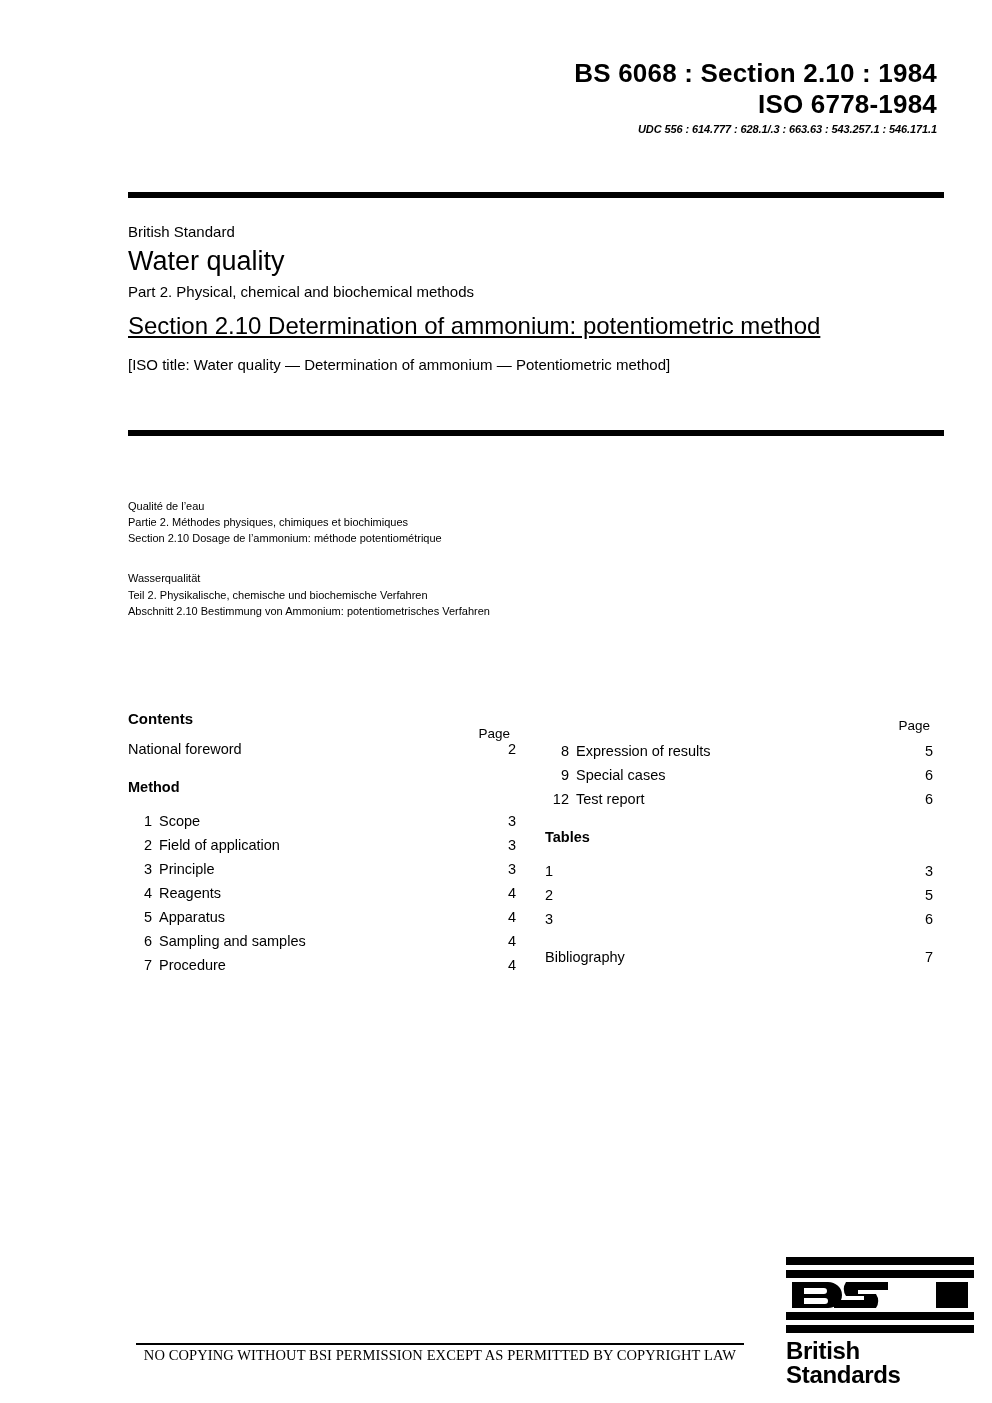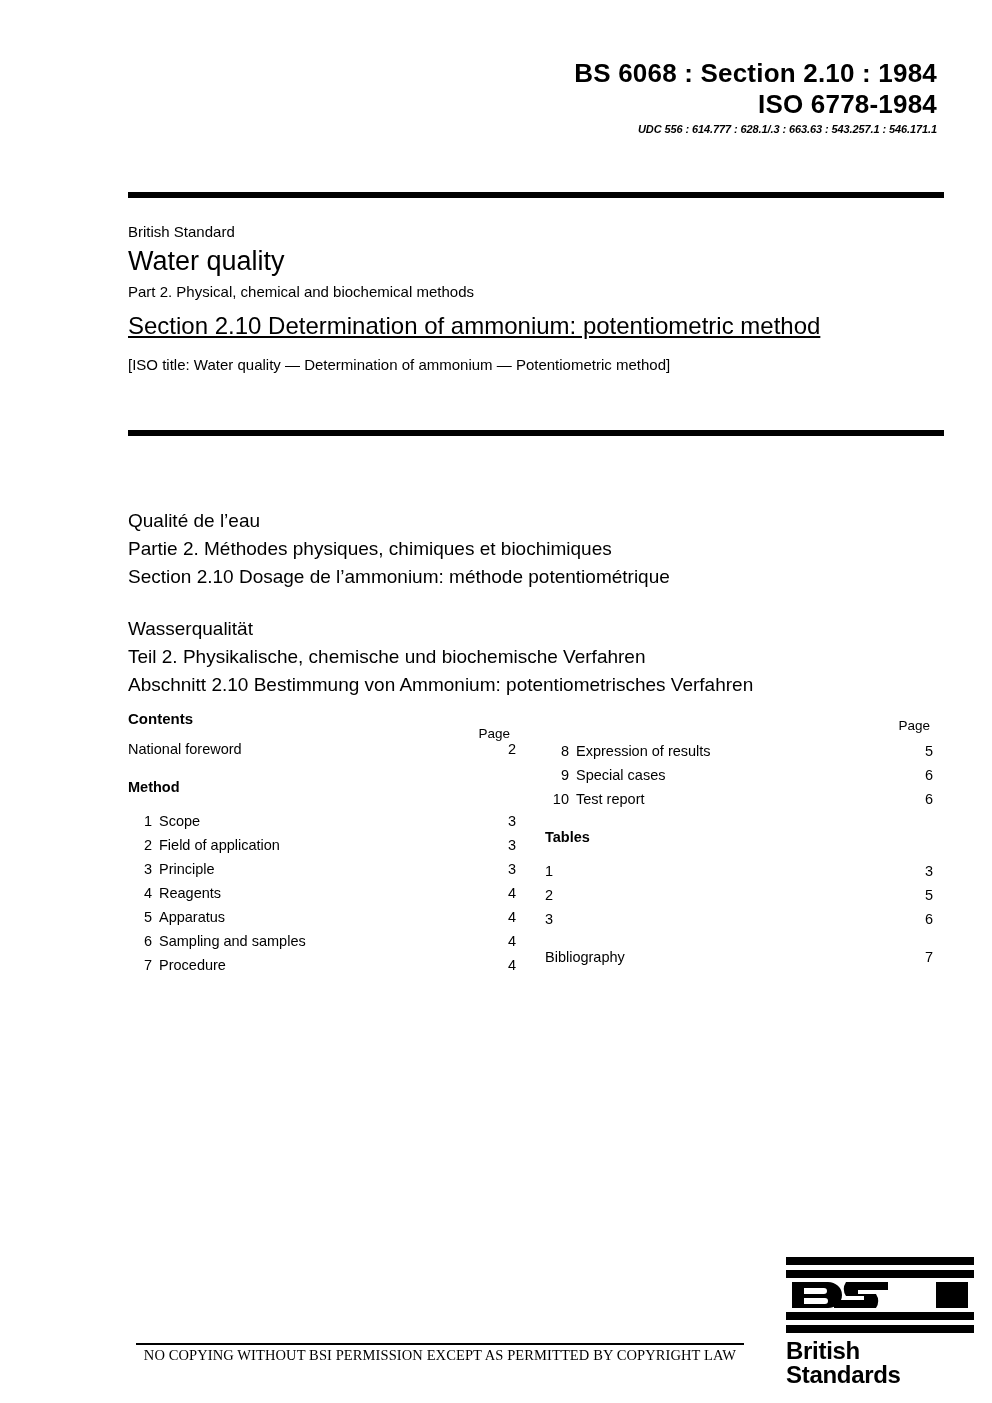--- a/index.html
+++ b/index.html
@@ -88,23 +88,22 @@
   .iso-title {
     font-size: 15px;
     line-height: 1.3;
   }
 
   
   .lang-block {
     position: absolute;
     left: 128px;
     top: 498px;
-    font-size: 19px;
+    font-size: 11px;
     line-height: 1.47;
-    margin-top: 9px;
   }
   .lang-block .group { margin-bottom: 24px; }
   .lang-block .group:last-child { margin-bottom: 0; }
 
   
   .contents-heading {
     position: absolute;
     left: 128px;
     top: 710px;
     font-size: 15px;
@@ -290,21 +289,21 @@
       <span class="num">8</span>
       <span class="txt">Expression of results</span>
       <span class="pg">5</span>
     </div>
     <div class="entry">
       <span class="num">9</span>
       <span class="txt">Special cases</span>
       <span class="pg">6</span>
     </div>
     <div class="entry">
-      <span class="num">10</span>
+      <span class="num">12</span>
       <span class="txt">Test report</span>
       <span class="pg">6</span>
     </div>
     <div class="spacer-14"></div>
     <div class="entry no-num bold">
       <span class="txt">Tables</span>
       <span class="pg"></span>
     </div>
     <div class="spacer-8"></div>
     <div class="entry no-num">

